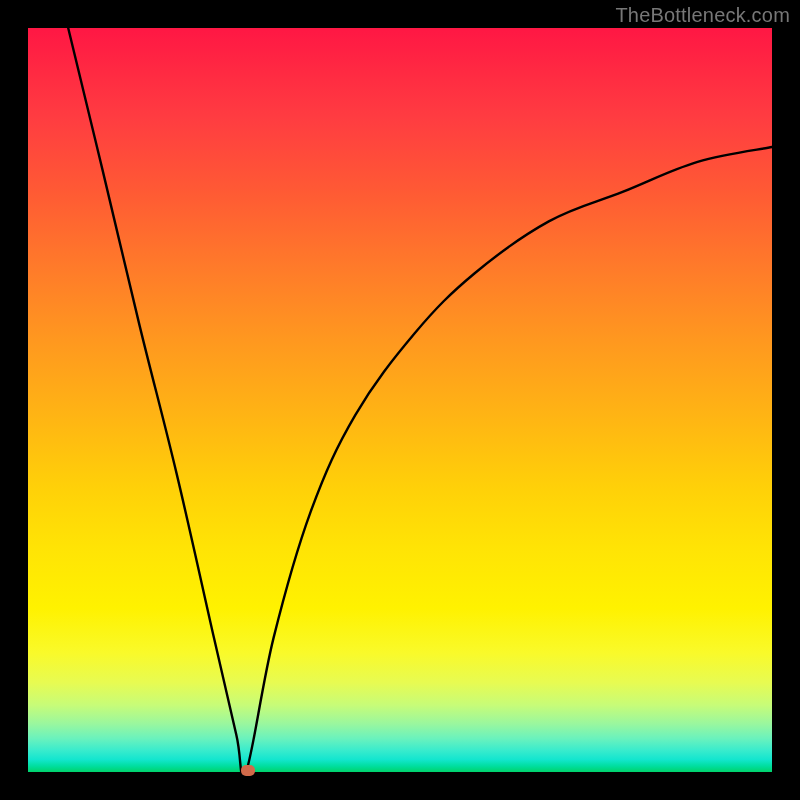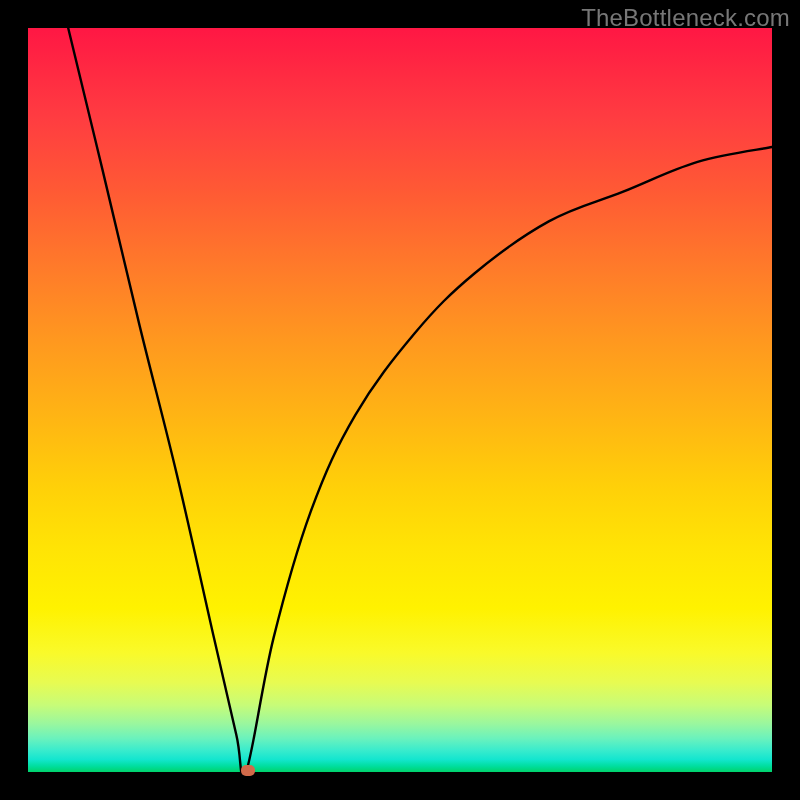--- a/index.html
+++ b/index.html
@@ -44,21 +44,21 @@
       #14e6cf 98.3%,
       #00de9f 99.2%,
       #00d36b 100%
     );
   }
   .watermark {
     position: absolute;
     top: 4px;
     right: 10px;
     color: #777;
-    font-size: 24px;
+    font-size: 20px;
     letter-spacing: 0.2px;
     user-select: none;
   }
   svg.curve-layer {
     position: absolute;
     left: 0;
     top: 0;
     width: 744px;
     height: 744px;
     overflow: visible;

